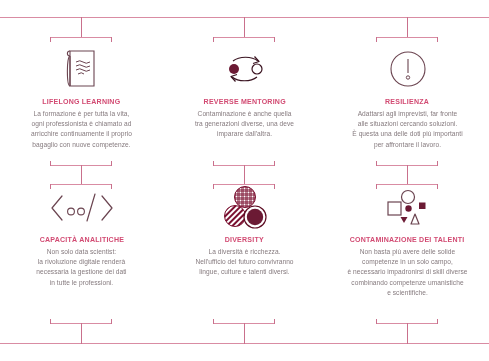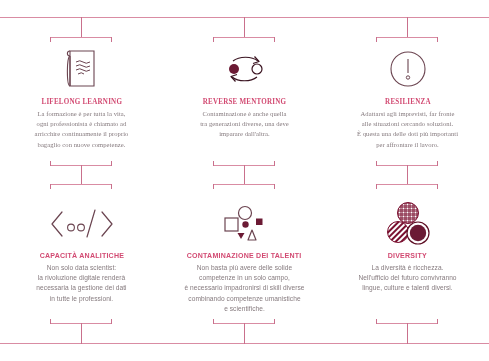--- a/index.html
+++ b/index.html
@@ -50,22 +50,22 @@
     background: #c9708c;
   }
 
   
   .row {
     position: absolute;
     left: 0;
     width: 489px;
     display: flex;
   }
-  .row-top    { top: 42px; height: 118px; font-family: Liberation Serif, serif; }
-  .row-bottom { top: 200px; height: 125px; }
+  .row-top    { top: 42px; height: 118px; }
+  .row-bottom { top: 184px; height: 125px; }
 
   .card {
     width: 163px;
     box-sizing: border-box;
     padding: 0 8px;
     display: flex;
     flex-direction: column;
     align-items: center;
   }
 
@@ -233,41 +233,20 @@
           <circle cx="34" cy="23.5" r="3.4" stroke="#6b4450" stroke-width="1.1" fill="none"></circle>
           <line x1="48" y1="6" x2="40" y2="33" stroke="#6b4450" stroke-width="1.2" stroke-linecap="round"></line>
         </svg>
       </div>
       <div class="card-title">CAPACITÀ ANALITICHE</div>
       <div class="card-body">
         <span class="line">Non solo data scientist:</span>
         <span class="line">la rivoluzione digitale renderà</span>
         <span class="line">necessaria la gestione dei dati</span>
         <span class="line">in tutte le professioni.</span>
-      </div>
-    </div>
-
-    <div class="card">
-      <div class="icon-wrap">
-        <svg width="52" height="44" viewBox="0 0 52 44" fill="none">
-          <circle cx="26" cy="11" r="6.5" stroke="#6b4450" stroke-width="1.2" fill="none"></circle>
-          <rect x="6" y="16" width="13" height="13" stroke="#6b4450" stroke-width="1.2" fill="none"></rect>
-          <rect x="37" y="16.5" width="6.5" height="6.5" fill="#6b1a34"></rect>
-          <circle cx="26.5" cy="22.5" r="3.2" fill="#6b1a34"></circle>
-          <path d="M22 37 L18.5 31 L25.5 31 Z" fill="#6b1a34"></path>
-          <path d="M37 38 L29 38 L33 28 Z" stroke="#6b4450" stroke-width="1.2" fill="none" stroke-linejoin="round"></path>
-        </svg>
-      </div>
-      <div class="card-title">CONTAMINAZIONE DEI TALENTI</div>
-      <div class="card-body">
-        <span class="line">Non basta più avere delle solide</span>
-        <span class="line">competenze in un solo campo,</span>
-        <span class="line">è necessario impadronirsi di skill diverse</span>
-        <span class="line">combinando competenze umanistiche</span>
-        <span class="line">e scientifiche.</span>
       </div>
     </div>
 
     <div class="card">
       <div class="icon-wrap">
         <svg width="48" height="46" viewBox="0 0 48 46" fill="none">
           <defs>
             <pattern id="crosshatch" width="4" height="4" patternUnits="userSpaceOnUse">
               <rect width="4" height="4" fill="#ffffff"></rect>
               <path d="M0 0 L0 4 M2 0 L2 4 M0 0 L4 0 M0 2 L4 2" stroke="#7a1030" stroke-width="1"></path>
@@ -284,15 +263,36 @@
         </svg>
       </div>
       <div class="card-title">DIVERSITY</div>
       <div class="card-body">
         <span class="line">La diversità è ricchezza.</span>
         <span class="line">Nell'ufficio del futuro convivranno</span>
         <span class="line">lingue, culture e talenti diversi.</span>
       </div>
     </div>
 
+    <div class="card">
+      <div class="icon-wrap">
+        <svg width="52" height="44" viewBox="0 0 52 44" fill="none">
+          <circle cx="26" cy="11" r="6.5" stroke="#6b4450" stroke-width="1.2" fill="none"></circle>
+          <rect x="6" y="16" width="13" height="13" stroke="#6b4450" stroke-width="1.2" fill="none"></rect>
+          <rect x="37" y="16.5" width="6.5" height="6.5" fill="#6b1a34"></rect>
+          <circle cx="26.5" cy="22.5" r="3.2" fill="#6b1a34"></circle>
+          <path d="M22 37 L18.5 31 L25.5 31 Z" fill="#6b1a34"></path>
+          <path d="M37 38 L29 38 L33 28 Z" stroke="#6b4450" stroke-width="1.2" fill="none" stroke-linejoin="round"></path>
+        </svg>
+      </div>
+      <div class="card-title">CONTAMINAZIONE DEI TALENTI</div>
+      <div class="card-body">
+        <span class="line">Non basta più avere delle solide</span>
+        <span class="line">competenze in un solo campo,</span>
+        <span class="line">è necessario impadronirsi di skill diverse</span>
+        <span class="line">combinando competenze umanistiche</span>
+        <span class="line">e scientifiche.</span>
+      </div>
+    </div>
+
   </div>
 
 </div>
 
 </body></html>

